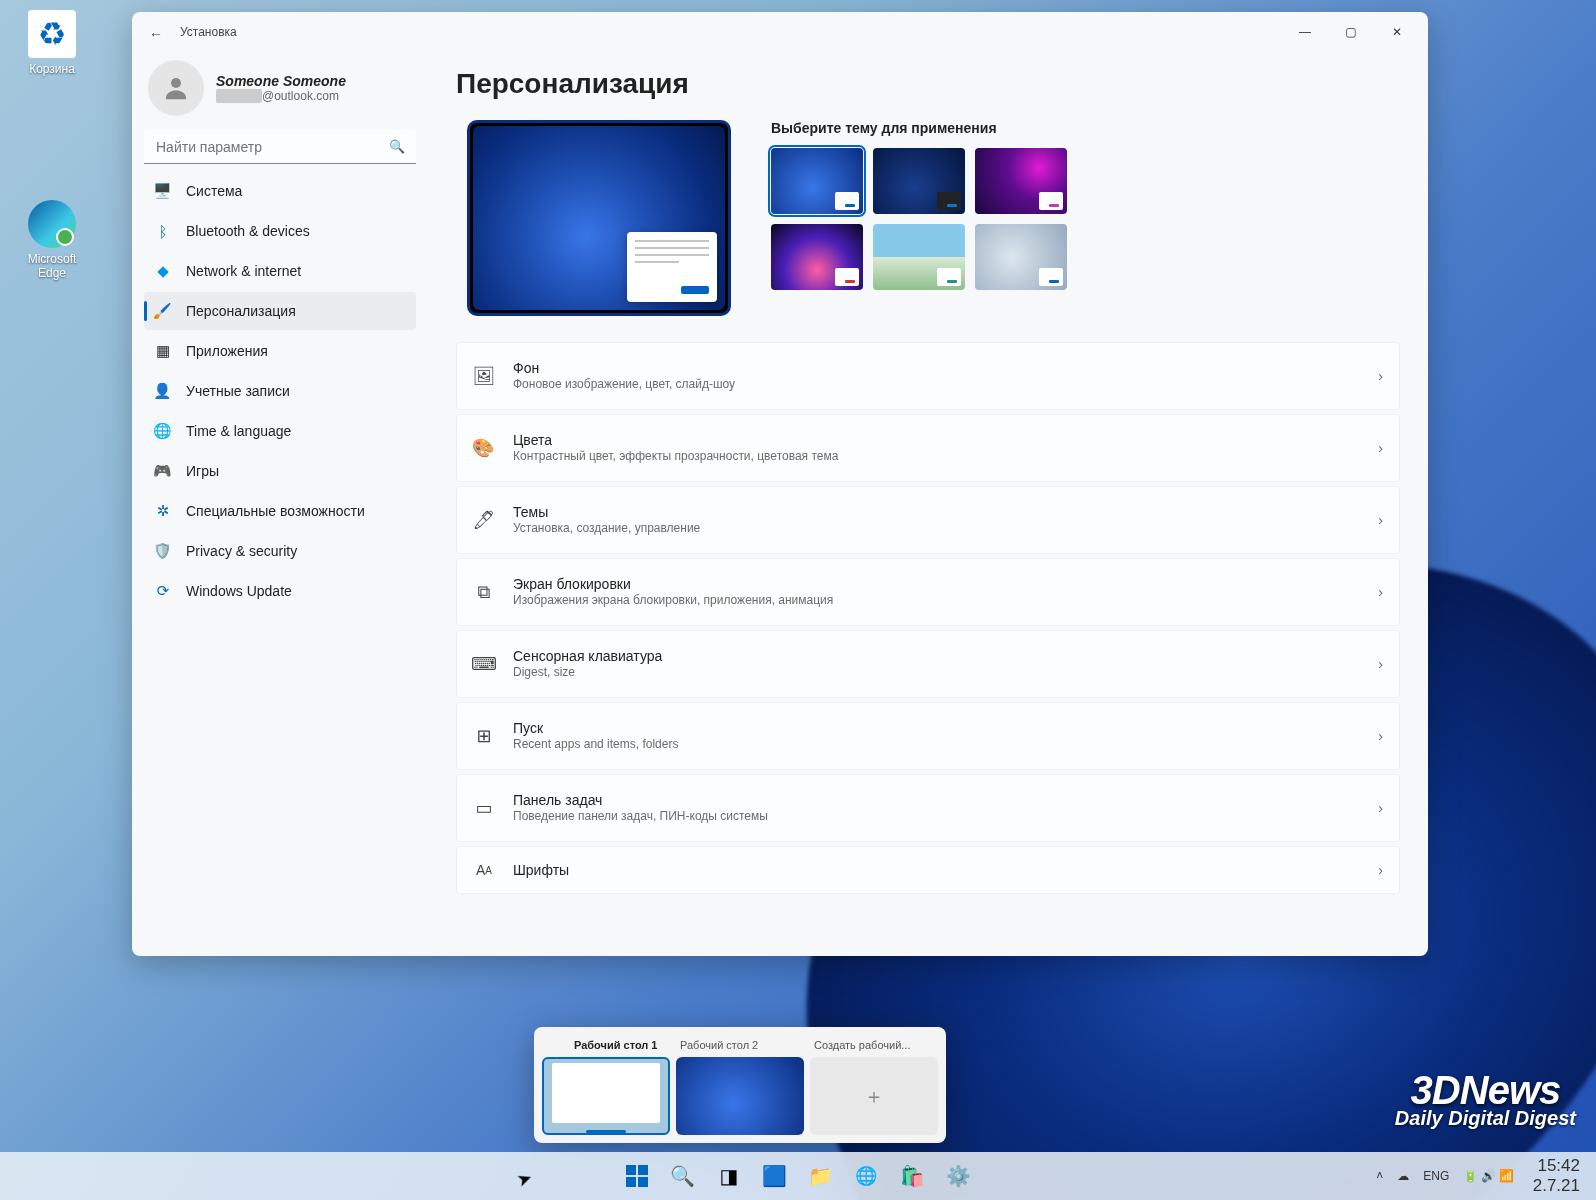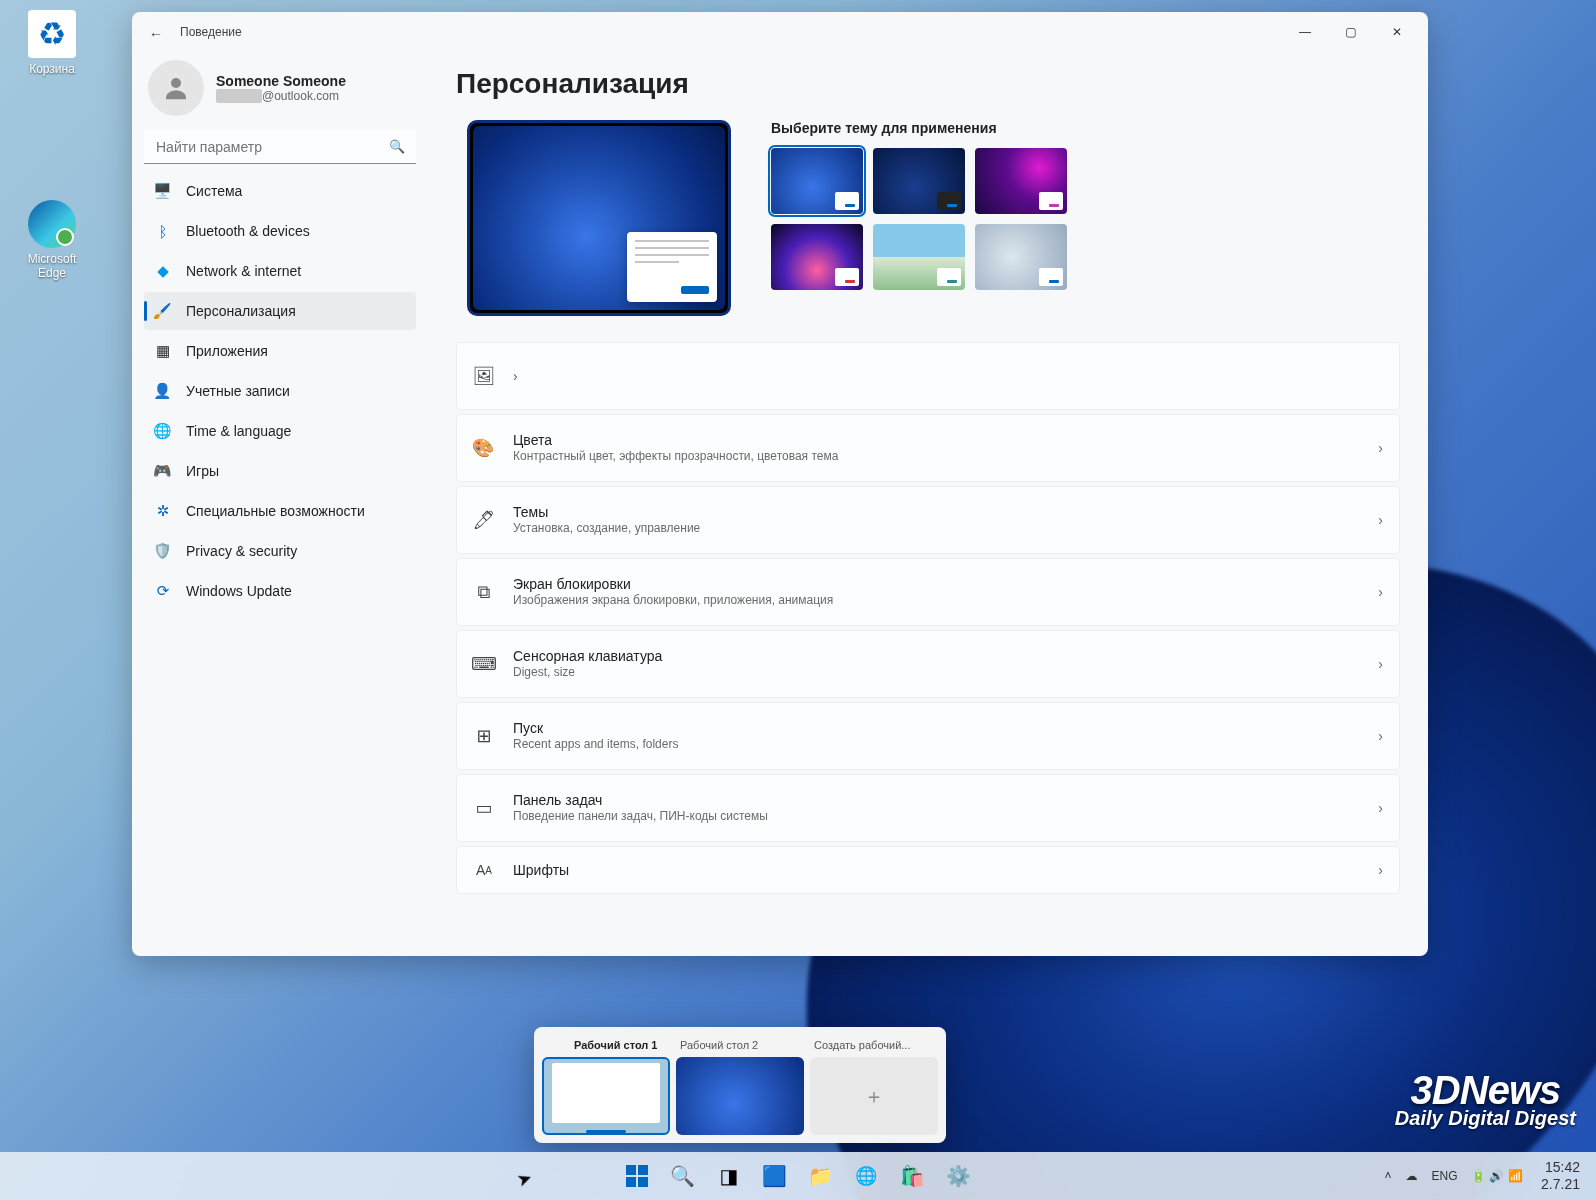--- a/index.html
+++ b/index.html
@@ -18,21 +18,21 @@
 .tb-back { width:32px;height:32px;display:flex;align-items:center;justify-content:center;font-size:14px;color:#333;cursor:pointer;border-radius:4px;}
 .tb-title { font-size:12px;color:#444;margin-left:8px;}
 .tb-spacer { flex:1; }
 .tb-btn { width:46px;height:32px;display:flex;align-items:center;justify-content:center;color:#333;font-size:12px;border-radius:4px;cursor:pointer;}
 .window-body { flex:1; display:flex; overflow:hidden;}
 .sidebar { width:296px; padding:8px 12px 12px 12px; display:flex;flex-direction:column; }
 .account { display:flex;align-items:center;margin-bottom:14px;padding-left:4px; cursor:pointer;}
 .avatar { width:56px;height:56px;border-radius:50%;background:#e5e5e5;display:flex;align-items:center;justify-content:center;}
 .avatar svg{width:30px;height:30px;fill:#888;}
 .acct-text { margin-left:12px; }
-.acct-name { font-size:14px;font-weight:600;color:#222;}
+.acct-name { font-size:14px;font-weight:600;color:#222;font-style:italic;}
 .acct-email { font-size:12px;color:#666;}
 .acct-email .mask{background:#ccc;color:#ccc;border-radius:2px;padding:0 2px;}
 .search { position:relative;margin-bottom:8px;}
 .search input{width:100%;height:34px;border:none;border-bottom:1px solid #888;background:#fbfdfe;border-radius:4px 4px 0 0;padding:0 34px 0 12px;font-size:14px;outline:none;}
 .search .glass{position:absolute;right:10px;top:9px;color:#666;font-size:13px;}
 .nav { display:flex;flex-direction:column;gap:2px;}
 .nav-item { display:flex;align-items:center;height:38px;padding:0 10px;border-radius:4px;cursor:pointer;font-size:14px;color:#222;position:relative;}
 .nav-item.selected{background:#eaedf0;}
 .nav-item.selected::before{content:"";position:absolute;left:0;top:9px;bottom:9px;width:3px;background:#0067c0;border-radius:2px;}
 .nav-icon{width:18px;height:18px;margin-right:14px;display:flex;align-items:center;justify-content:center;font-size:15px;}
@@ -81,21 +81,21 @@
 .tv-thumb.d1-inner::after{content:"";position:absolute;left:10px;top:6px;right:10px;bottom:12px;background:#fff;border-radius:2px;}
 .tv-thumb.d1-inner::before{content:"";position:absolute;left:44px;bottom:2px;width:40px;height:3px;background:#0067c0;border-radius:2px;z-index:2;}
 .tv-thumb.d2{background:radial-gradient(circle at 45% 60%,#3976e8,#0a2d80);}
 .taskbar{position:absolute;left:0;right:0;bottom:0;height:48px;background:rgba(235,242,248,.85);backdrop-filter:blur(20px);display:flex;align-items:center;z-index:10;}
 .tb-center{position:absolute;left:50%;transform:translateX(-50%);display:flex;gap:6px;}
 .task-btn{width:40px;height:40px;display:flex;align-items:center;justify-content:center;border-radius:4px;cursor:pointer;font-size:20px;}
 .start-glyph{display:grid;grid-template-columns:10px 10px;grid-template-rows:10px 10px;gap:2px;}
 .start-glyph span{background:#0067c0;}
 .tb-right{position:absolute;right:8px;display:flex;align-items:center;gap:6px;height:100%;}
 .tray{display:flex;align-items:center;gap:4px;font-size:12px;color:#333;padding:0 4px;cursor:pointer;border-radius:4px;}
-.clock{text-align:right;font-size:14px;color:#333;line-height:1.2;padding:0 8px;cursor:pointer;border-radius:4px;}
+.clock{text-align:right;font-size:17px;color:#333;line-height:1.2;padding:0 8px;cursor:pointer;border-radius:4px;}
 .watermark{position:absolute;right:20px;bottom:70px;z-index:6;text-align:center;color:#fff;font-style:italic;}
 .watermark .big{font-size:40px;font-weight:900;text-shadow:0 2px 4px rgba(0,0,0,.8);letter-spacing:-1px;}
 .watermark .sub{font-size:20px;font-weight:700;text-shadow:0 1px 3px rgba(0,0,0,.8);margin-top:-6px;}
 .cursor-arrow{position:absolute;left:517px;bottom:10px;font-size:18px;color:#000;z-index:20;transform:rotate(-20deg);}
 </style>
 </head>
 <body>
 
 <div class="wallpaper-swirl"></div>
 
@@ -106,21 +106,21 @@
   <div class="label">Корзина</div>
 </div>
 <div class="desktop-icon edge-icon">
   <div class="glyph"></div>
   <div class="label">Microsoft Edge</div>
 </div>
 
 <div class="settings-window">
   <div class="titlebar">
     <div class="tb-back">←</div>
-    <div class="tb-title">Поведение</div>
+    <div class="tb-title">Установка</div>
     <div class="tb-spacer"></div>
     <div class="tb-btn">—</div>
     <div class="tb-btn">▢</div>
     <div class="tb-btn close">✕</div>
   </div>
   <div class="window-body">
     <div class="sidebar">
       <div class="account">
         <div class="avatar">
             <svg viewBox="0 0 24 24">
@@ -220,20 +220,24 @@
             <div class="theme-tile theme-f">
                 <div class="mini"></div>
               </div>
           </div>
         </div>
       </div>
 
       <div class="settings-list">
         <div class="setting-row">
           <div class="row-icon">🖼</div>
+          <div class="row-text">
+              <div class="row-title">Фон</div>
+              <div class="row-sub">Фоновое изображение, цвет, слайд-шоу</div>
+            </div>
           <div class="row-chevron">›</div>
         </div>
         <div class="setting-row">
           <div class="row-icon">🎨</div>
           <div class="row-text">
               <div class="row-title">Цвета</div>
               <div class="row-sub">Контрастный цвет, эффекты прозрачности, цветовая тема</div>
             </div>
           <div class="row-chevron">›</div>
         </div>

